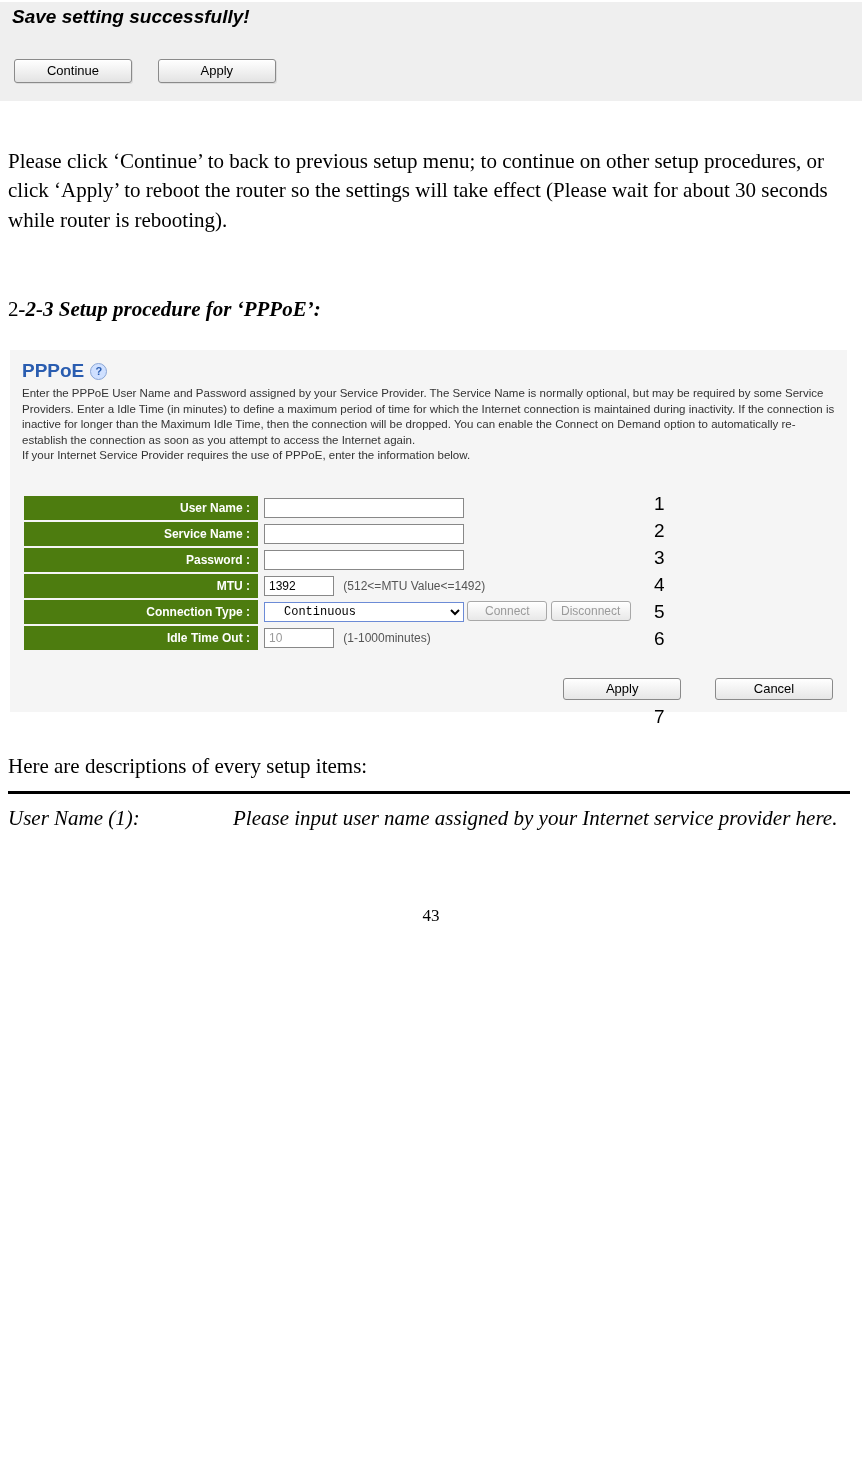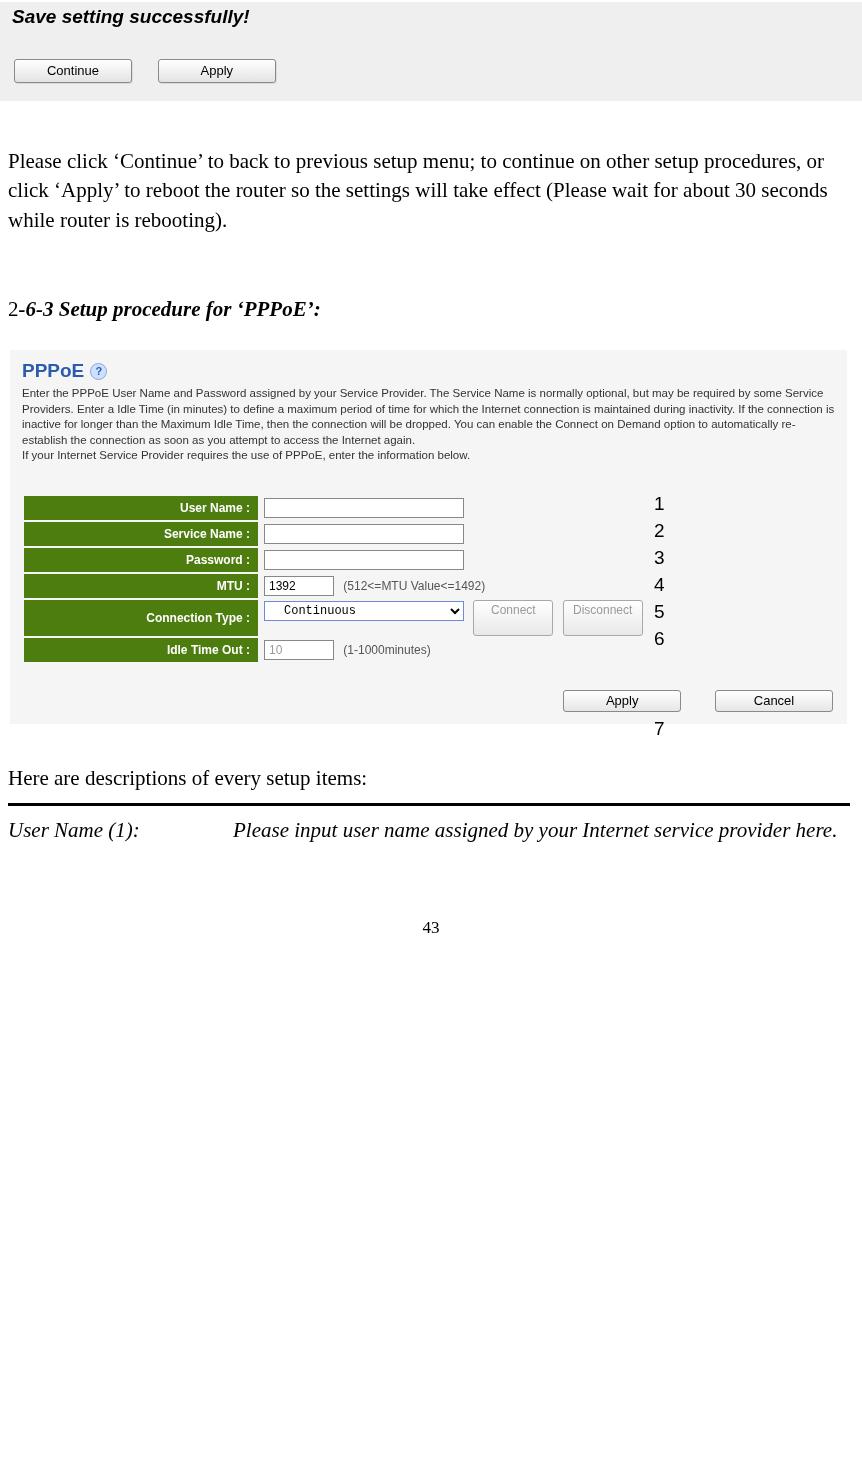--- a/index.html
+++ b/index.html
@@ -175,28 +175,27 @@
     font-size: 12px;
     font-family: Liberation Mono, monospace;
     background: #fff;
     padding: 0 15px;
     width: 200px;
   }
 
   .btn-small {
     display: inline-block;
     min-width: 80px;
-    height: 36px;
+    height: 20px;
     line-height: 18px;
     text-align: center;
     font-size: 12px;
     background: linear-gradient(#ffffff,#e8e8e8);
     border: 1px solid #a8a8a8;
     border-radius: 3px;
-    margin-left: 6px;
     cursor: default;
     color: #9a9a9a;
     box-shadow: inset 0 1px 0 #fff;
     padding: 0 6px;
     box-sizing: border-box;
   }
 
   .hint {
     font-size: 12px;
     color: #555;
@@ -283,21 +282,21 @@
     <div class="panel-save-title">Save setting successfully!</div>
     <div class="btn-group">
       <span class="btn-classic">Continue</span>
       <span class="btn-classic">Apply</span>
     </div>
   </div>
 
   <p class="para para-block">Please click ‘Continue’ to back to previous setup menu; to continue on other setup procedures, or click ‘Apply’ to reboot the router so the settings will take effect (Please wait for about 30 seconds while router is rebooting).</p>
 
   <div class="section-heading">
-    <span class="leadnum">2</span><span>-6-3 Setup procedure for ‘PPPoE’:</span>
+    <span class="leadnum">2</span><span>-2-3 Setup procedure for ‘PPPoE’:</span>
   </div>
 
   <div class="panel-pppoe">
     <div class="pppoe-title-row">
       <span class="pppoe-title">PPPoE</span>
       <span class="help-icon">?</span>
     </div>
     <div class="pppoe-desc" style="white-space: pre-line;">Enter the PPPoE User Name and Password assigned by your Service Provider. The Service Name is normally optional, but may be required by some Service Providers. Enter a Idle Time (in minutes) to define a maximum period of time for which the Internet connection is maintained during inactivity. If the connection is inactive for longer than the Maximum Idle Time, then the connection will be dropped. You can enable the Connect on Demand option to automatically re-establish the connection as soon as you attempt to access the Internet again.
 If your Internet Service Provider requires the use of PPPoE, enter the information below.</div>
 

